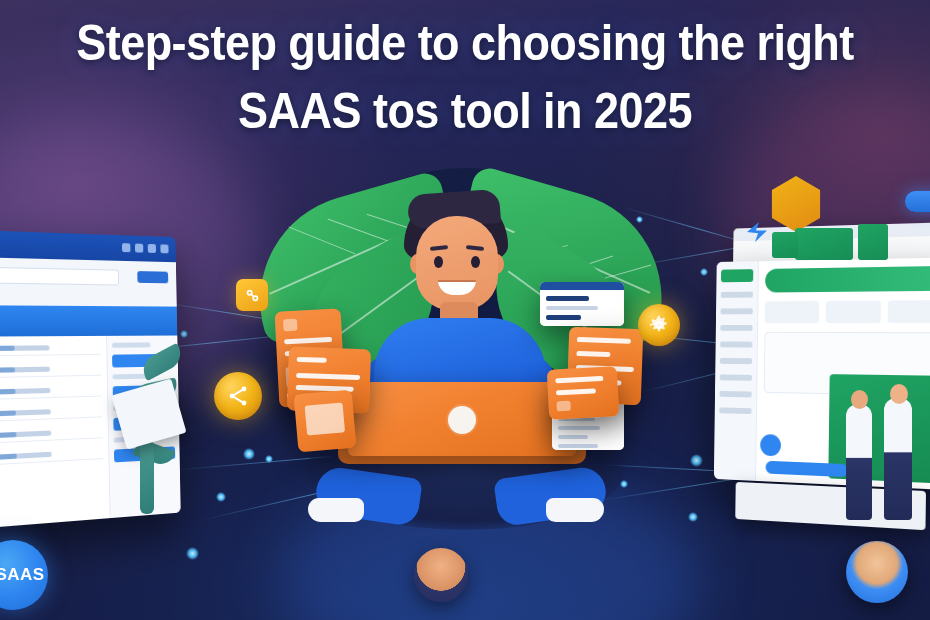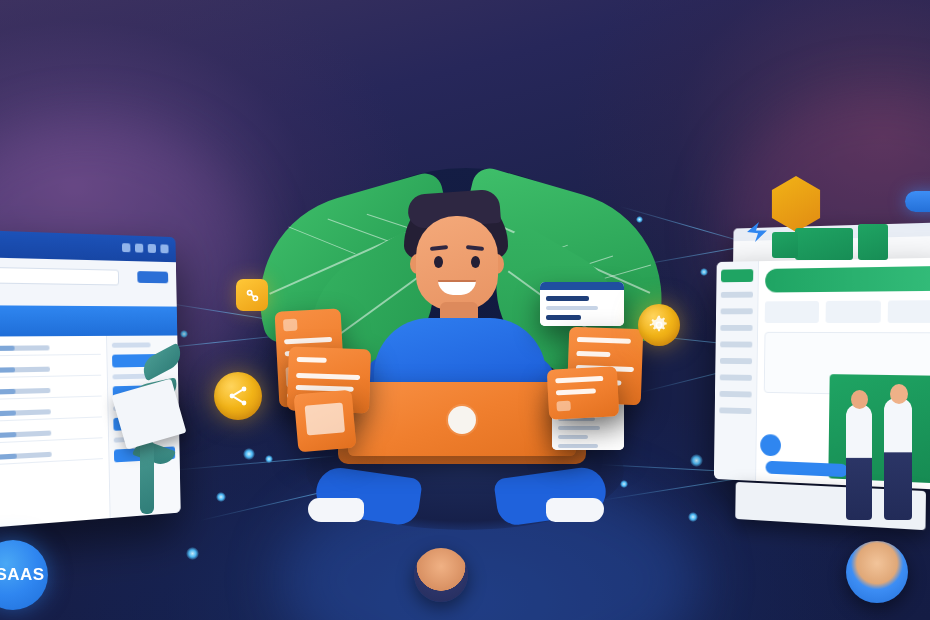--- a/index.html
+++ b/index.html
@@ -212,20 +212,24 @@
   <div class="netnode" style="left:180px;top:330px;width:8px;height:8px;"></div>
   <div class="netnode" style="left:665px;top:307px;width:9px;height:9px;"></div>
   <div class="netnode" style="left:690px;top:454px;width:13px;height:13px;"></div>
   <div class="netnode" style="left:688px;top:512px;width:10px;height:10px;"></div>
   <div class="netnode" style="left:620px;top:480px;width:8px;height:8px;"></div>
   <div class="netnode" style="left:700px;top:268px;width:8px;height:8px;"></div>
   <div class="netnode" style="left:716px;top:375px;width:9px;height:9px;"></div>
   <div class="netnode" style="left:636px;top:216px;width:7px;height:7px;"></div>
   <div class="netnode" style="left:496px;top:176px;width:8px;height:8px;"></div>
 
+  <div id="headline">
+    <div class="hl-line" id="hl1">Step-step guide to choosing the right</div>
+    <div class="hl-line" id="hl2">SAAS tos tool in 2025</div>
+  </div>
 
   <div id="leftpanel">
     <div class="topbar">
       <div class="dots">
         <i></i>
         <i></i>
         <i></i>
         <i></i>
       </div>
     </div>

